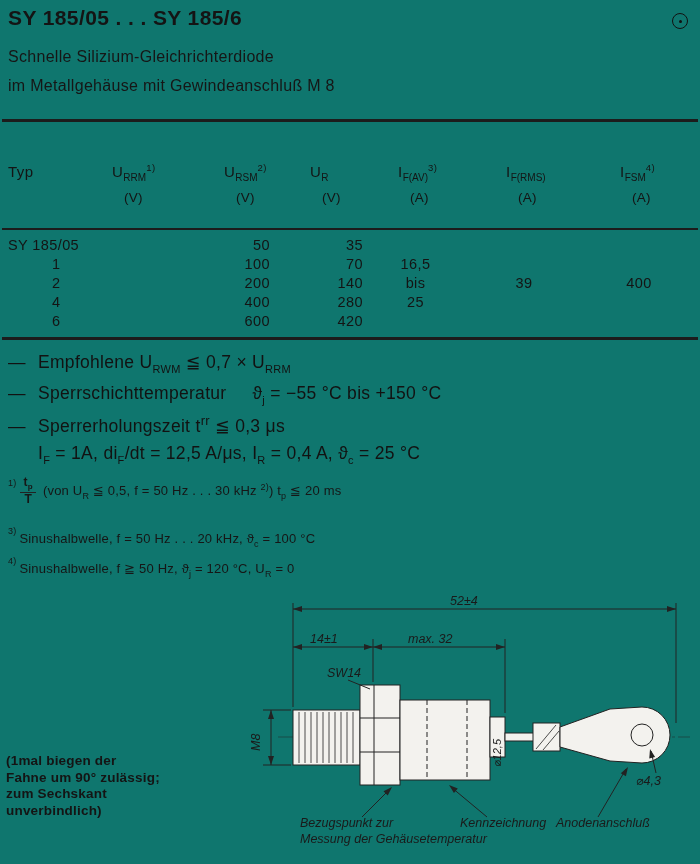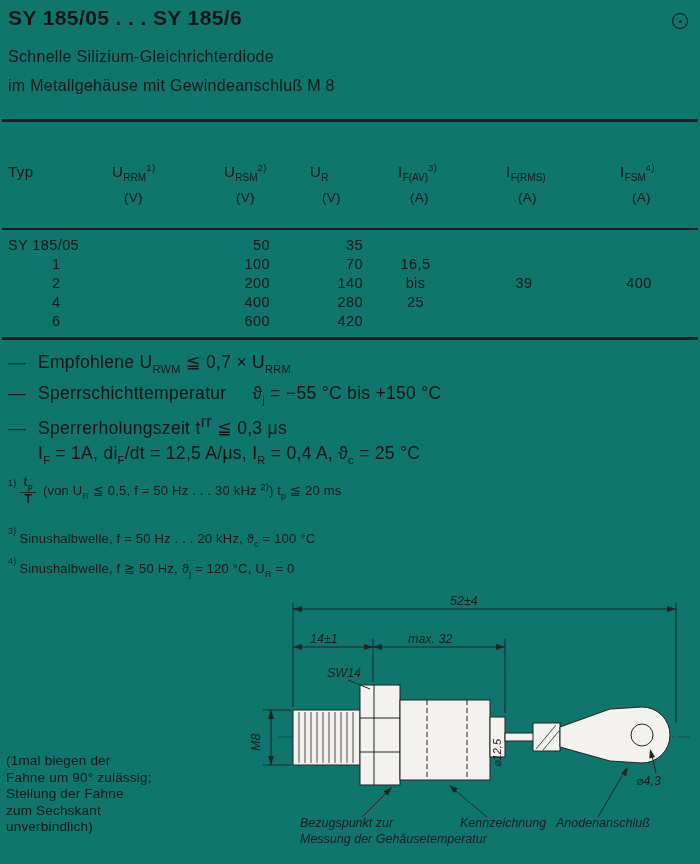--- a/index.html
+++ b/index.html
@@ -28,37 +28,37 @@
   
   .tbody{position:absolute;top:237px;left:8px;width:690px;font-size:14.5px;letter-spacing:.4px;}
   .trow{display:grid;grid-template-columns:95px 167px 93px 105px 112px 118px;height:19px;align-items:baseline;}
   .c-typ.indent{padding-left:44px;}
   .c-num{text-align:right;}
   .c-mid{text-align:center;}
   
   .note-line{position:absolute;left:8px;font-size:17.5px;letter-spacing:.3px;white-space:nowrap;color:#121212;}
   #note1{top:352px;} #note2{top:383px;} #note3{top:413px;} #note4{top:443px;left:38px;}
   .dash{display:inline-block;width:30px;}
-  .note-line sub{font-size:11px;} .note-line sup{font-size:16px;}
+  .note-line sub{font-size:11px;} .note-line sup{font-size:13px;}
   .gap{margin-left:26px;}
   
   .footnote{position:absolute;left:8px;font-size:13px;letter-spacing:.2px;white-space:nowrap;color:#161616;}
   #fn1{top:476px;display:flex;align-items:center;}
   #fn3{top:530px;} #fn4{top:560px;}
   .fn-sup{font-size:9px;position:relative;top:-4px;margin-right:3px;}
   #fn1 .fn-sup{top:-8px;}
   .footnote sub{font-size:9px;} .footnote sup{font-size:9px;}
   .frac{display:inline-flex;flex-direction:column;align-items:center;font-size:12px;line-height:1.1;
     margin:0 7px 0 1px;font-weight:bold;}
   .frac-num sub{font-size:8px;}
   .frac-den{border-top:1.2px solid #222;padding:0 4px;width:100%;text-align:center;box-sizing:border-box;}
   
   .drawing{position:absolute;top:595px;left:0;width:580px;height:269px;}
   svg text{font-family:"Liberation Sans","DejaVu Sans",sans-serif;}
-  .side-note{position:absolute;left:6px;top:753px;font-size:13.5px;font-weight:normal;line-height:16.5px;letter-spacing:.2px;}
+  .side-note{position:absolute;left:6px;top:753px;font-size:13.5px;font-weight:bold;line-height:16.5px;letter-spacing:.2px;}
 </style>
 </head>
 <body>
 
 <div class="page">
 
   <div class="title">SY 185/05 . . . SY 185/6</div>
   <div class="corner-mark"></div>
   <div class="subtitle">
     <div>Schnelle Silizium-Gleichrichterdiode</div>
@@ -258,18 +258,17 @@
         <text x="300" y="248">Messung der Gehäusetemperatur</text>
         <text x="460" y="232">Kennzeichnung</text>
         <text x="556" y="232">Anodenanschluß</text>
       </g>
     </svg>
   </div>
 
   <div class="side-note">
     <div>(1mal biegen der</div>
     <div>Fahne um 90° zulässig;</div>
-    <div>Stellung der Fahne</div>
     <div>zum Sechskant</div>
     <div>unverbindlich)</div>
   </div>
 
 </div>
 
 </body></html>

